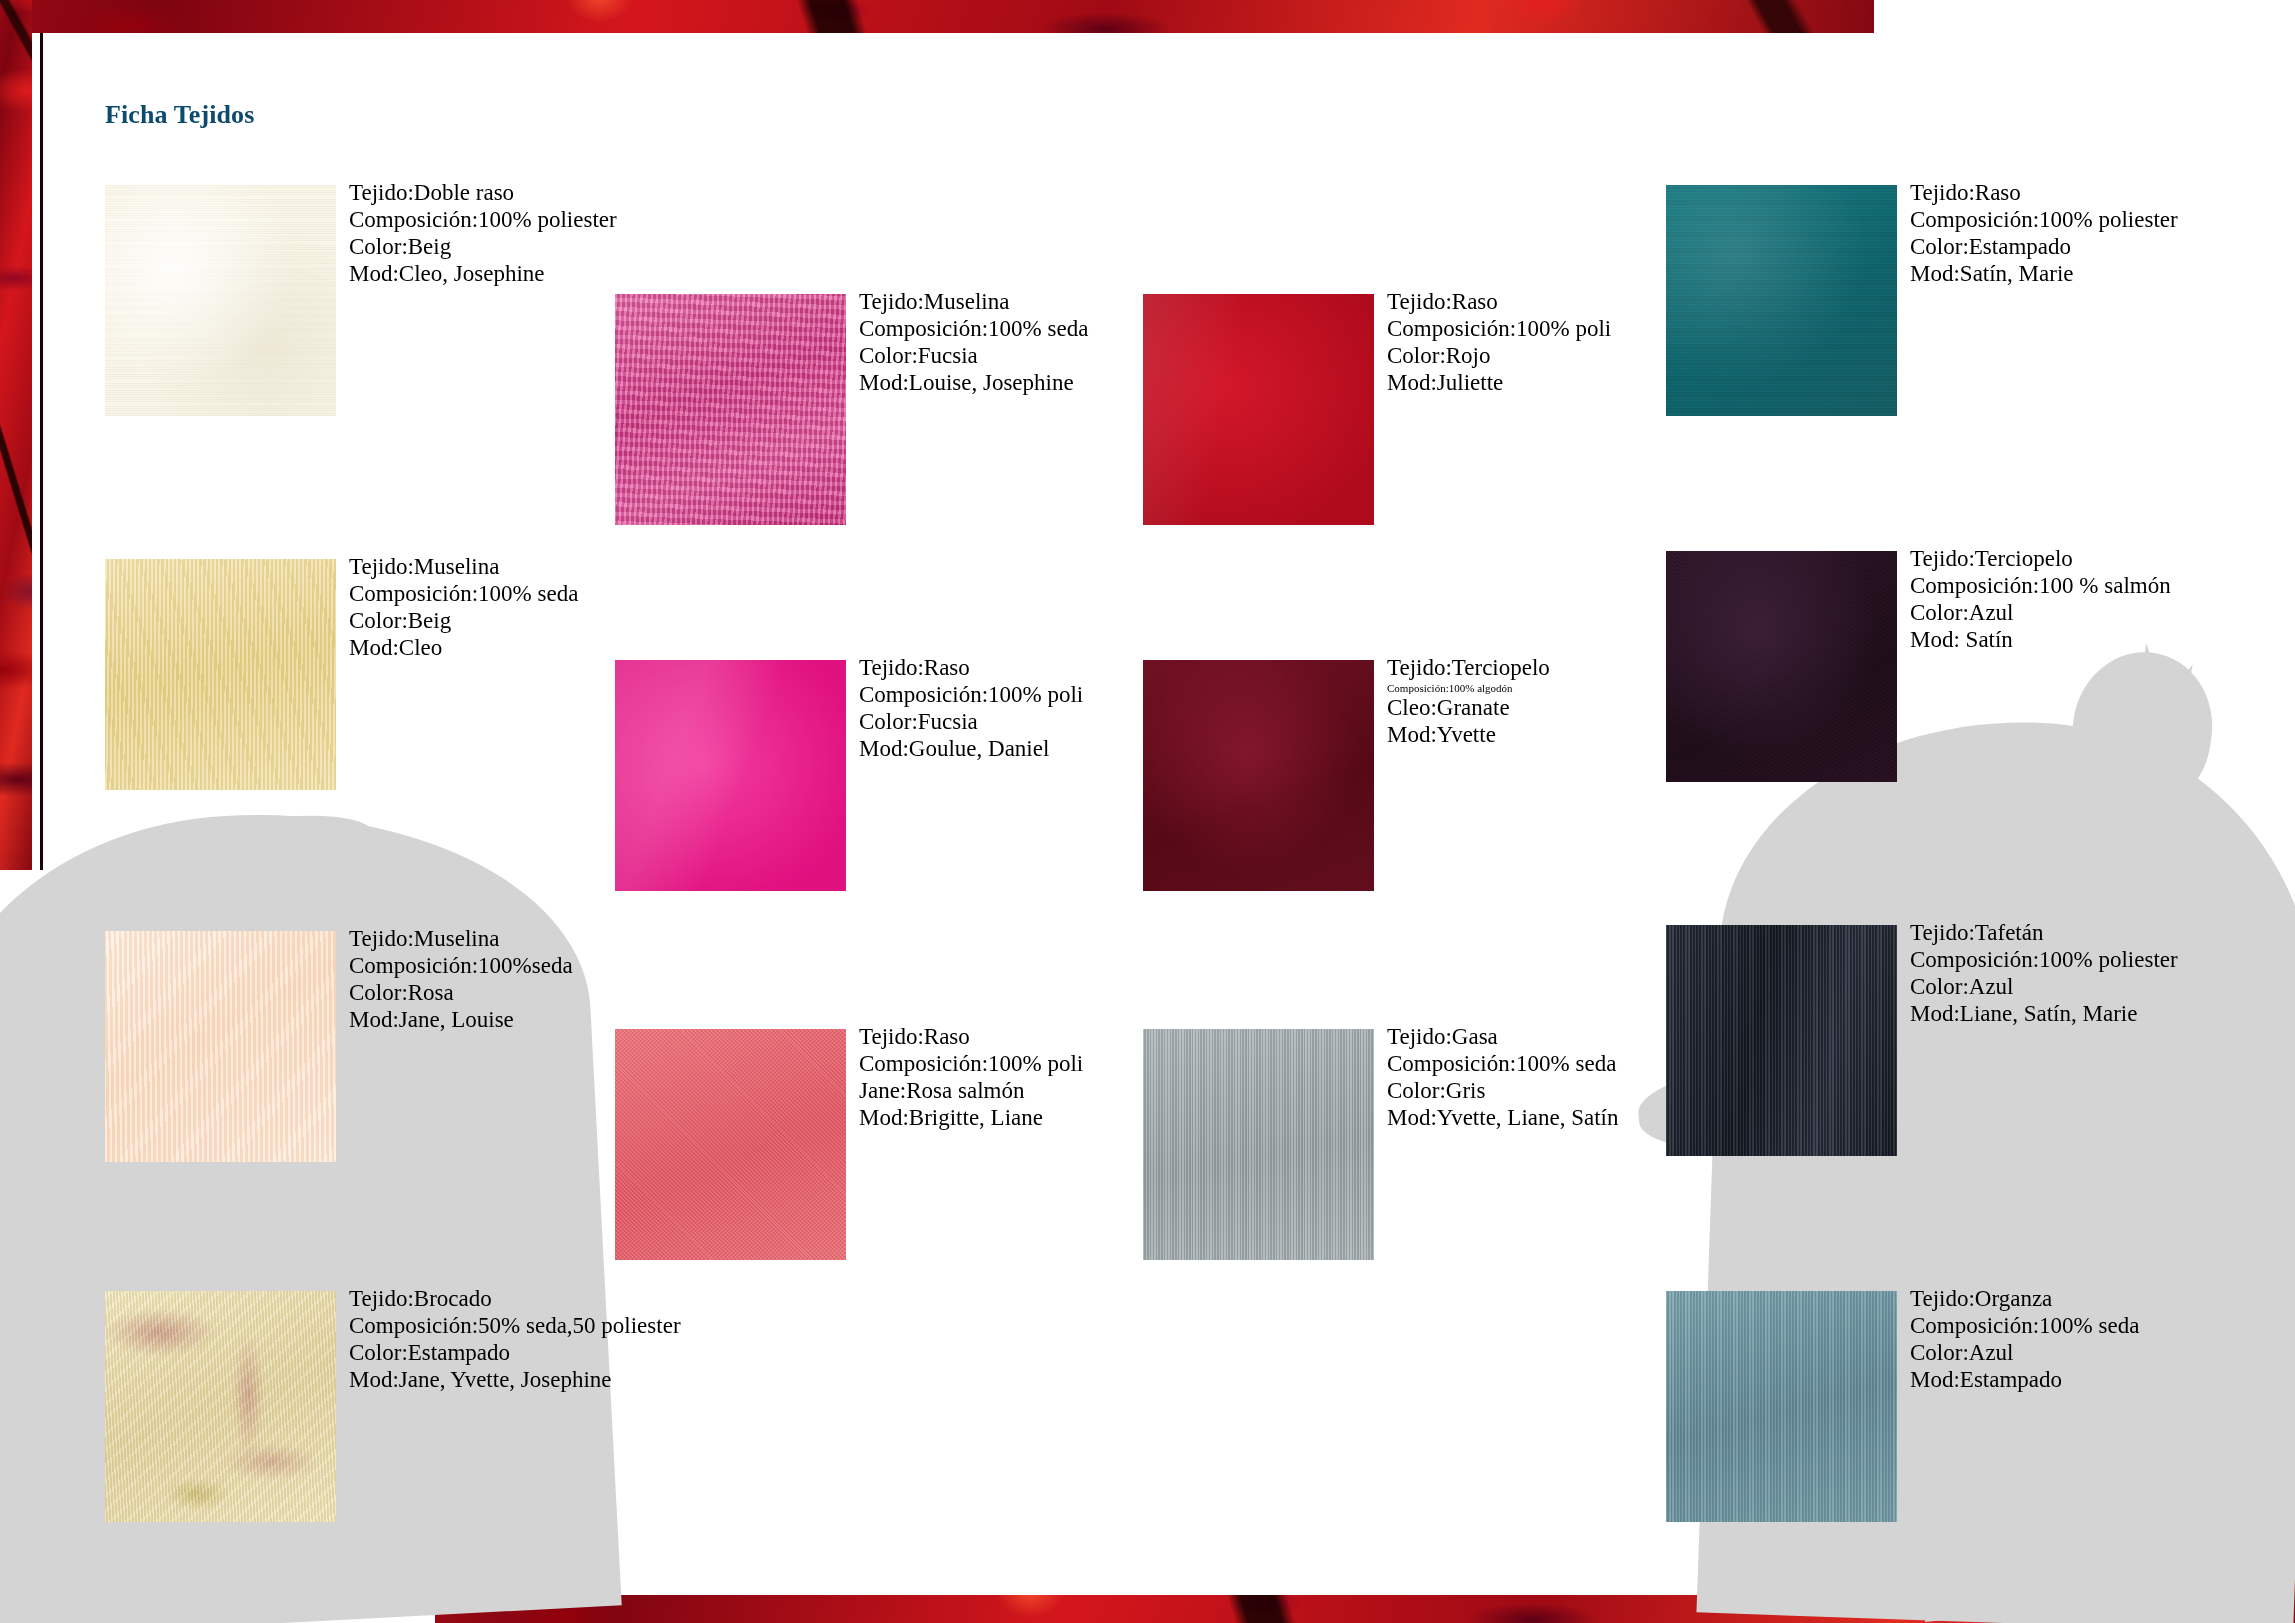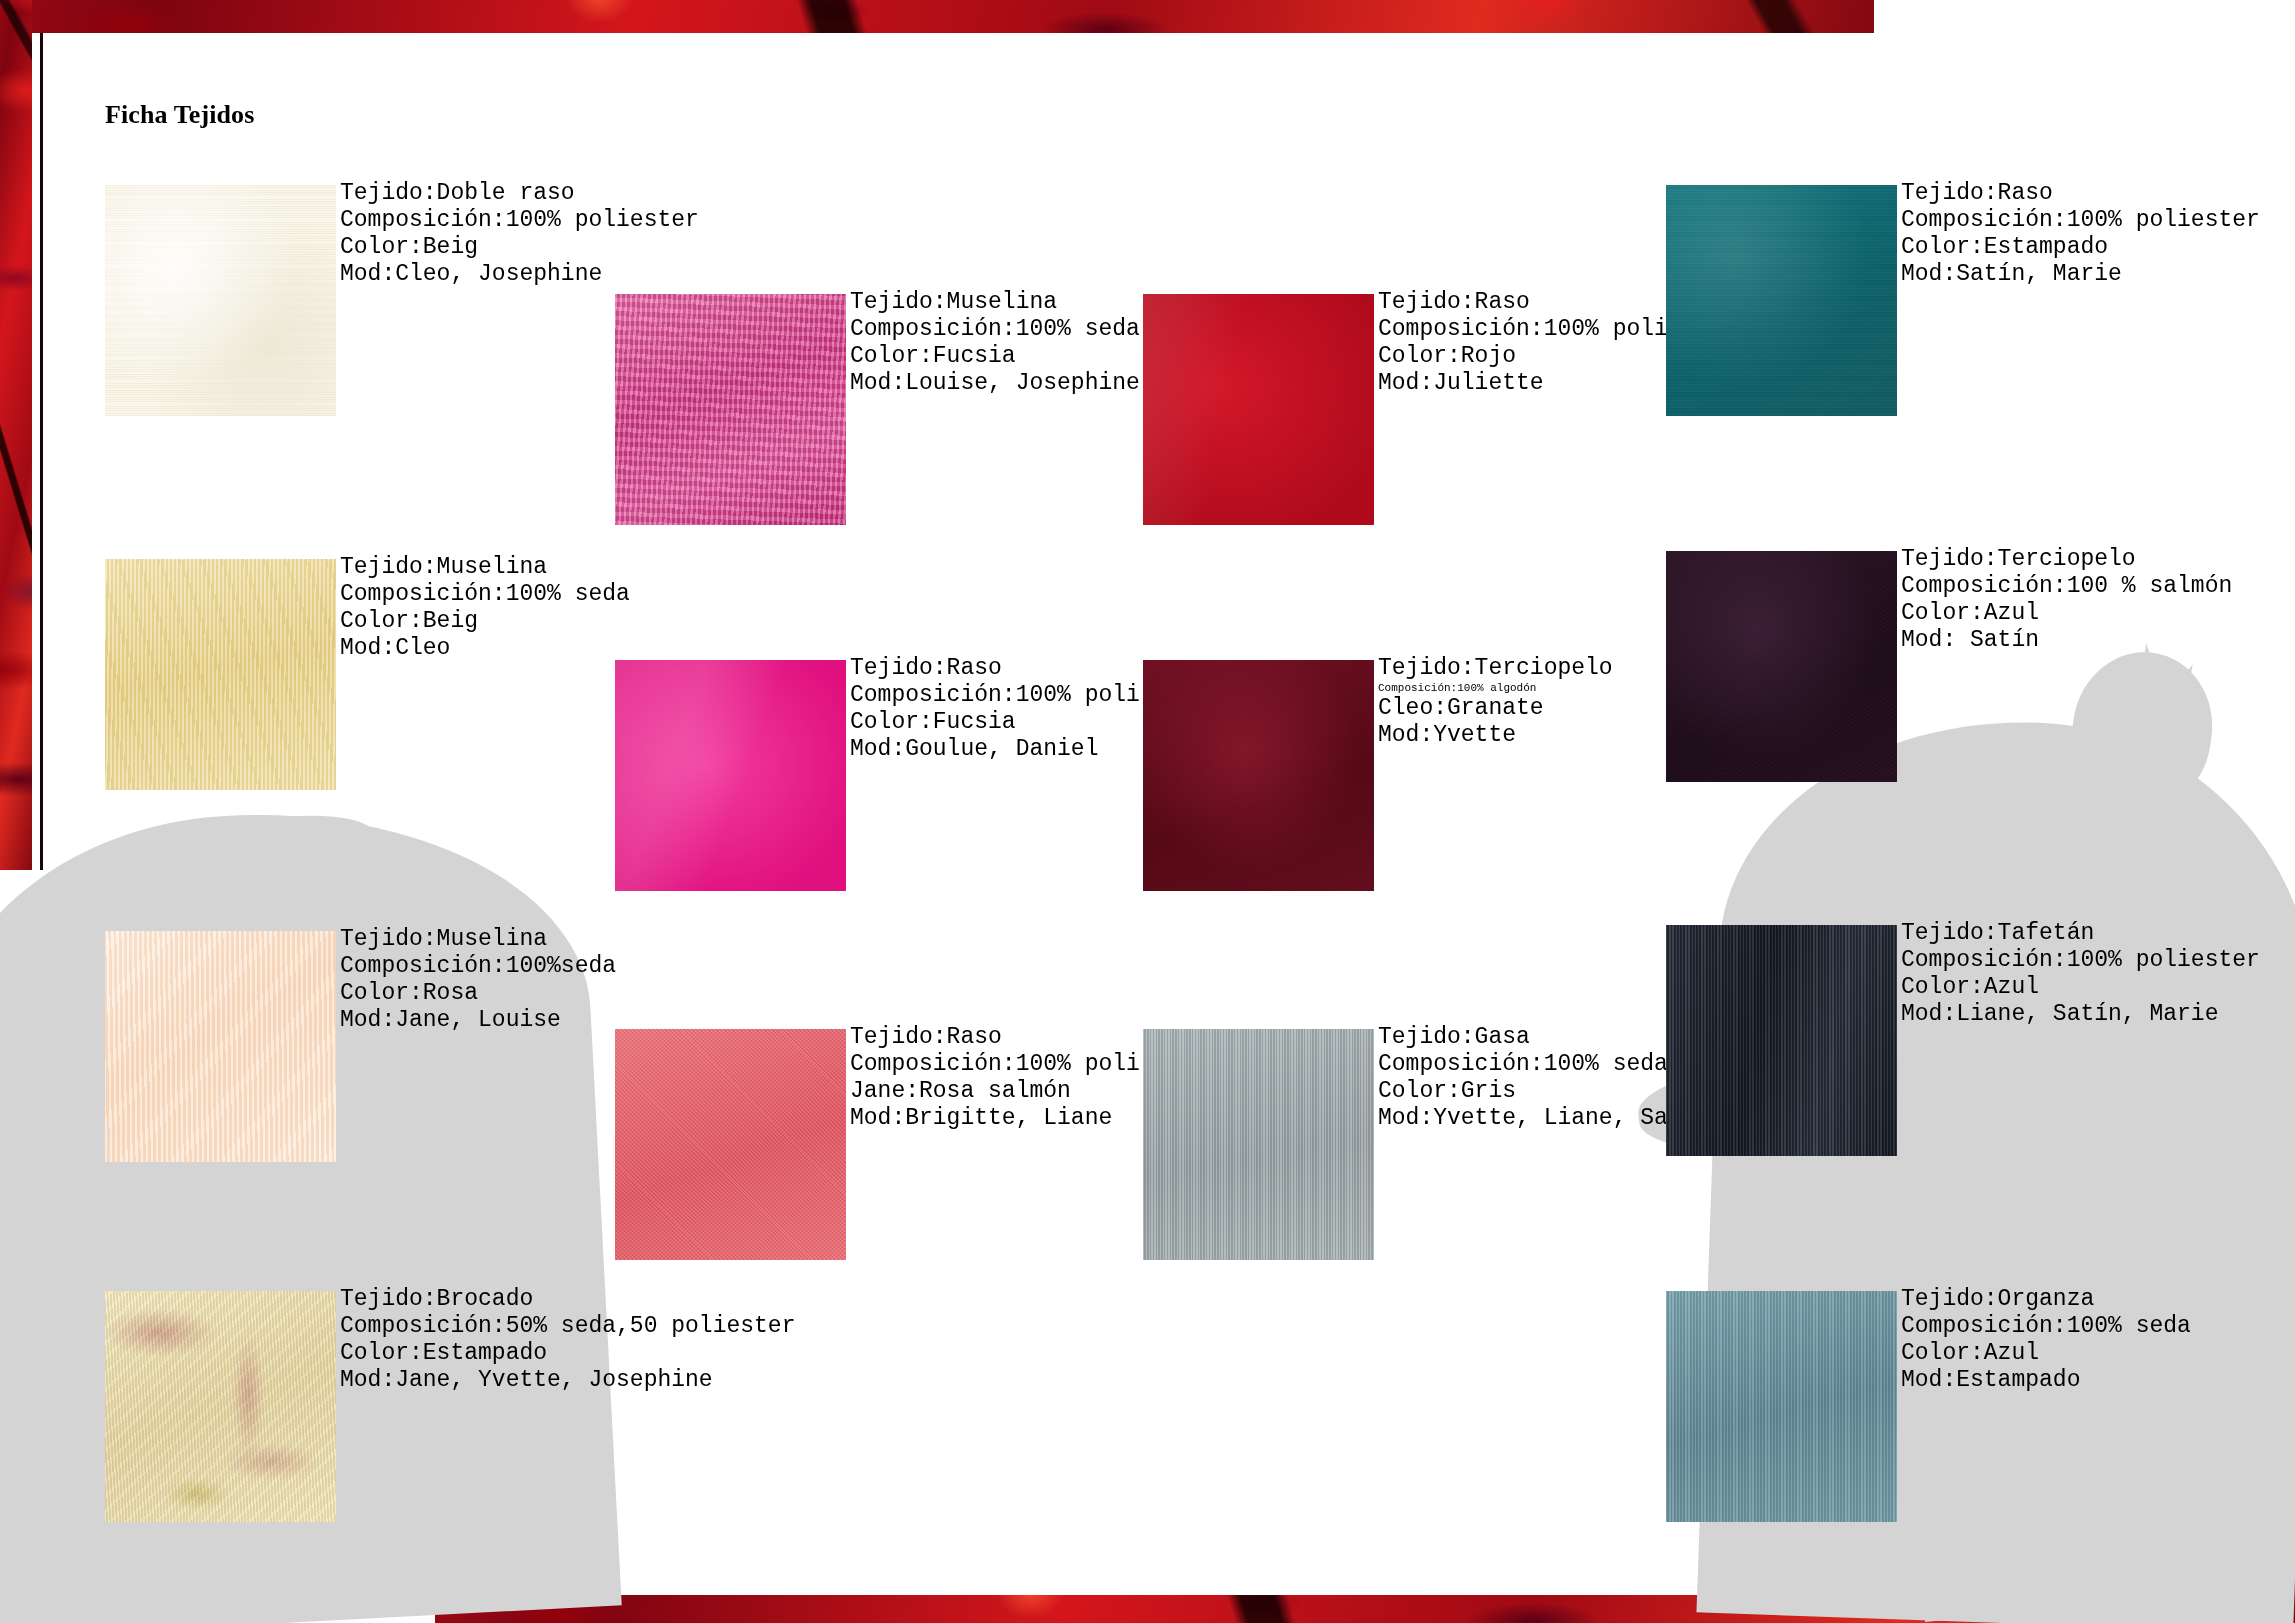--- a/index.html
+++ b/index.html
@@ -82,32 +82,32 @@
     border-radius:44% 40% 0 0;transform:rotate(-6deg);
   }
   #wm-mid-foot{
     left:352px;top:1143px;width:167px;height:93px;
     border-radius:44% 56% 40% 50%;transform:rotate(-8deg);
   }
 
   
   #page-title{
     position:absolute;left:105px;top:100px;
-    font-size:26px;font-weight:bold;color:#000000;letter-spacing:0.1px;
+    font-size:26px;font-weight:bold;color:#0c4a6e;letter-spacing:0.1px;
   }
 
   .card{position:absolute;}
   .swatch{
     position:absolute;left:0;top:0;
     width:231px;height:231px;
     background-size:cover;
   }
   .info{
-    position:absolute;left:235px;top:-4.6px;
-    font-size:23px;line-height:1.17;color:#000;white-space:nowrap;font-family:Liberation Mono, monospace;
+    position:absolute;left:244px;top:-4.6px;
+    font-size:23px;line-height:1.17;color:#000;white-space:nowrap;
   }
   .info .ln{display:block;}
   .info .ln.small{font-size:11px;}
 
   
   .fab-beig-satin{
     background-color:#f9f6e9;
     background-image:
       radial-gradient(circle at 30% 35%, rgba(255,255,255,.8), transparent 55%),
       radial-gradient(circle at 70% 70%, rgba(235,230,210,.8), transparent 55%),

